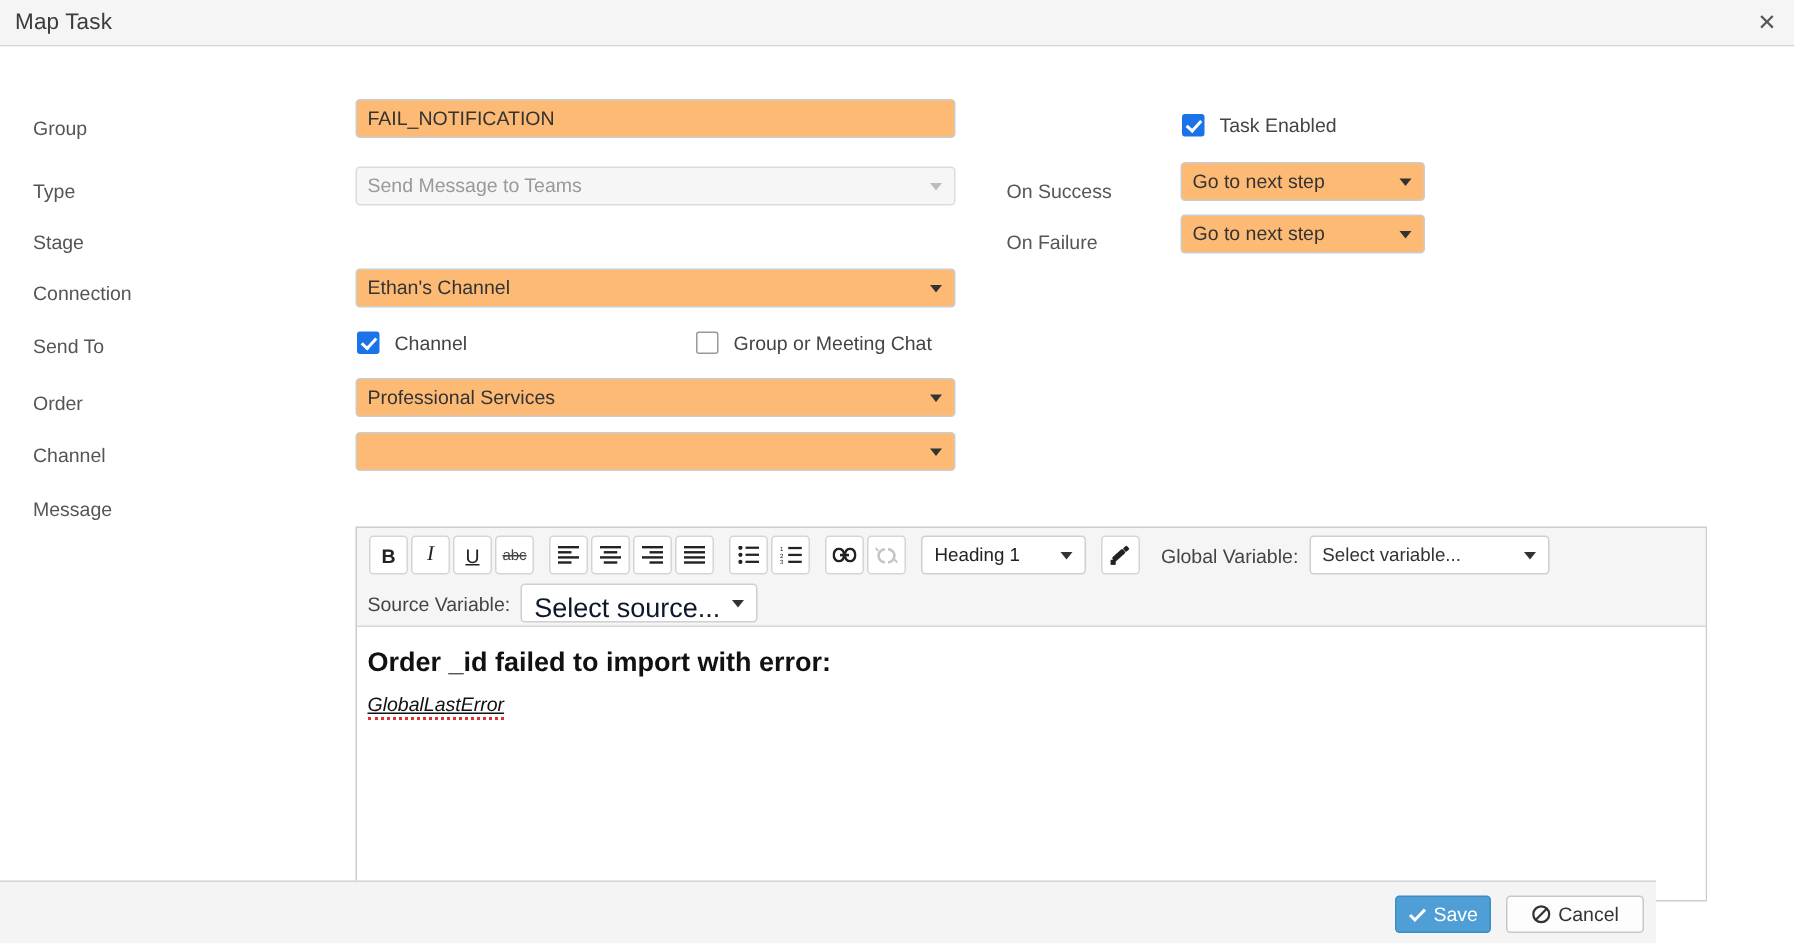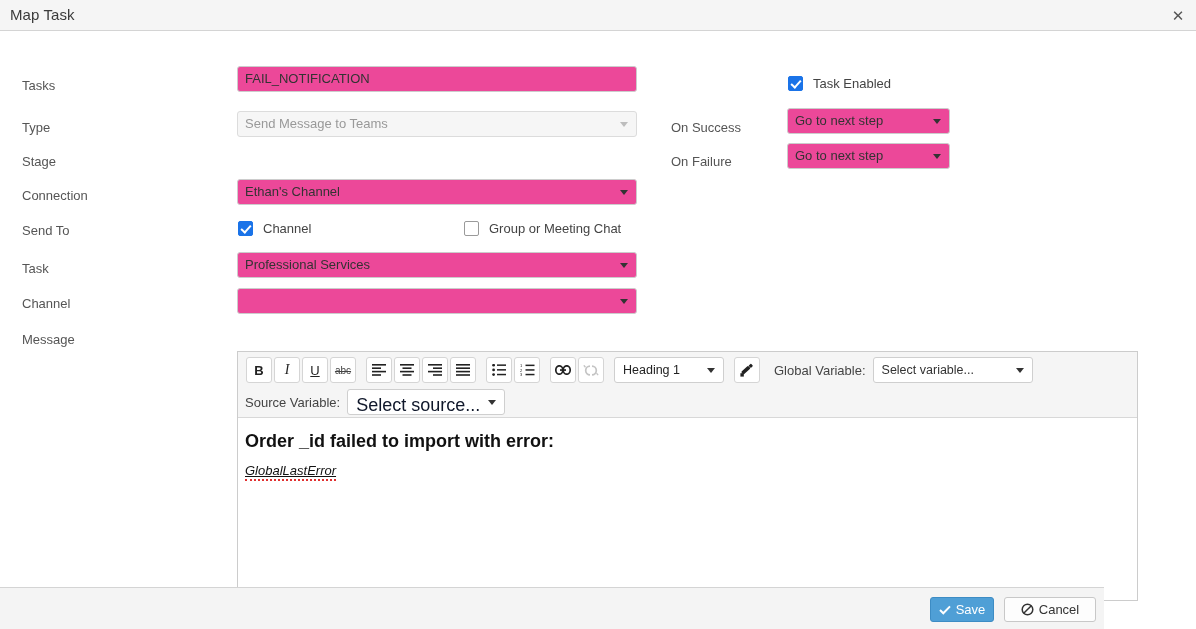--- a/index.html
+++ b/index.html
@@ -31,21 +31,21 @@
   
   .body { position: absolute; left: 0; top: 31px; width: 1196px; height: 556px; background:#fff; }
 
   .lbl {
     position: absolute; font-size: 13px; color: #555; white-space: nowrap;
   }
   .lbl-left { left: 22px; }
 
   .ctrl {
     position: absolute; height: 26px; left: 237px; width: 400px;
-    border: 1px solid #cccccc; border-radius: 3px; background: #ec4899;
+    border: 1px solid #cccccc; border-radius: 3px; background: #fdba74;
     font-size: 13px; color: #333;
   }
   .ctrl .val {
     position: absolute; left: 7px; top: 4px; right: 24px;
     font-size: 13px; color: #333; white-space: nowrap; overflow: hidden;
   }
   .ctrl.disabled { background: #f6f6f6; border-color: #dcdcdc; }
   .ctrl.disabled .val { color: #999; }
   .caret {
     position: absolute; right: 8px; top: 10px;
@@ -151,21 +151,21 @@
 
 <div id="app">
 
   <div class="titlebar">
     <div class="title">Map Task</div>
     <div class="close-btn">✕</div>
   </div>
 
   <div class="body">
 
-    <div class="lbl lbl-left" style="top:47px;">Tasks</div>
+    <div class="lbl lbl-left" style="top:47px;">Group</div>
     <div class="ctrl" style="top:35px;">
       <div class="val">FAIL_NOTIFICATION</div>
     </div>
 
     <div class="lbl lbl-left" style="top:89px;">Type</div>
     <div class="ctrl disabled" style="top:80px;">
       <div class="val">Send Message to Teams</div>
       <span class="caret"></span>
     </div>
 
@@ -180,21 +180,21 @@
     <div class="lbl lbl-left" style="top:192px;">Send To</div>
     <div class="cb-wrap" style="left:238px; top:190px;">
       <span class="cb on"></span>
       <span class="cb-label">Channel</span>
     </div>
     <div class="cb-wrap" style="left:464px; top:190px;">
       <span class="cb"></span>
       <span class="cb-label">Group or Meeting Chat</span>
     </div>
 
-    <div class="lbl lbl-left" style="top:230px;">Task</div>
+    <div class="lbl lbl-left" style="top:230px;">Order</div>
     <div class="ctrl" style="top:221px;">
       <div class="val">Professional Services</div>
       <span class="caret"></span>
     </div>
 
     <div class="lbl lbl-left" style="top:265px;">Channel</div>
     <div class="ctrl" style="top:257px;">
       <span class="caret"></span>
     </div>
 

